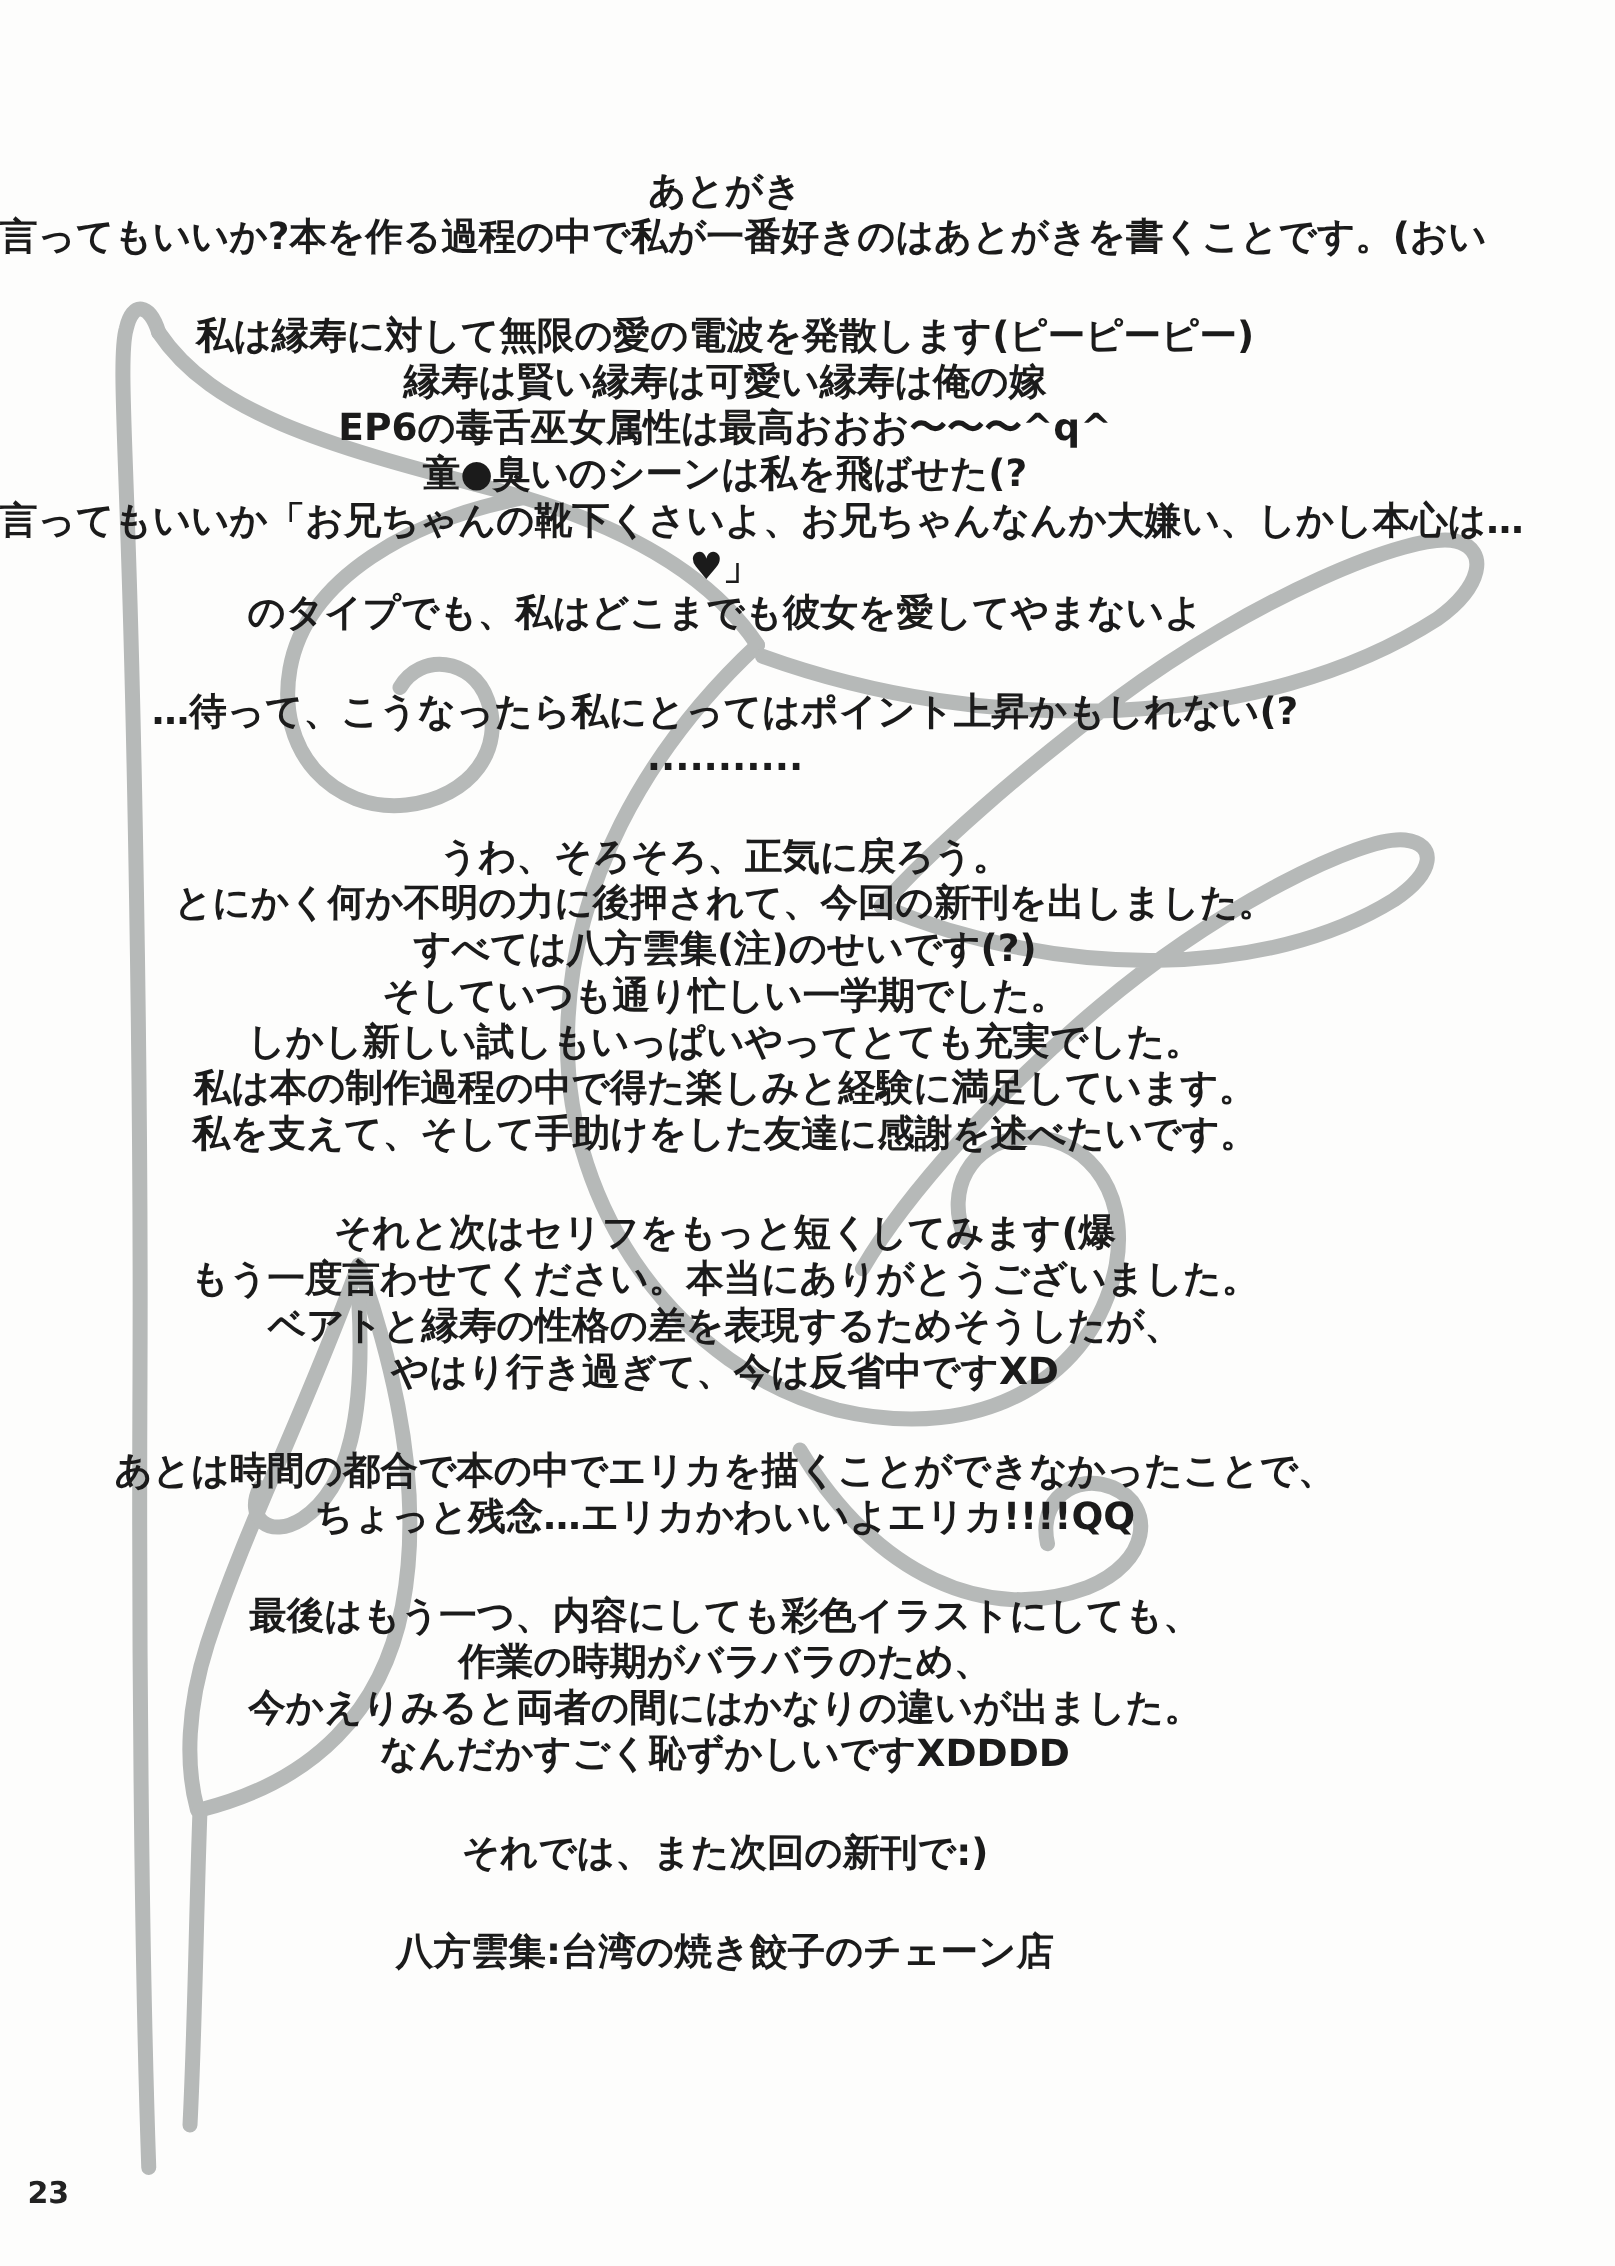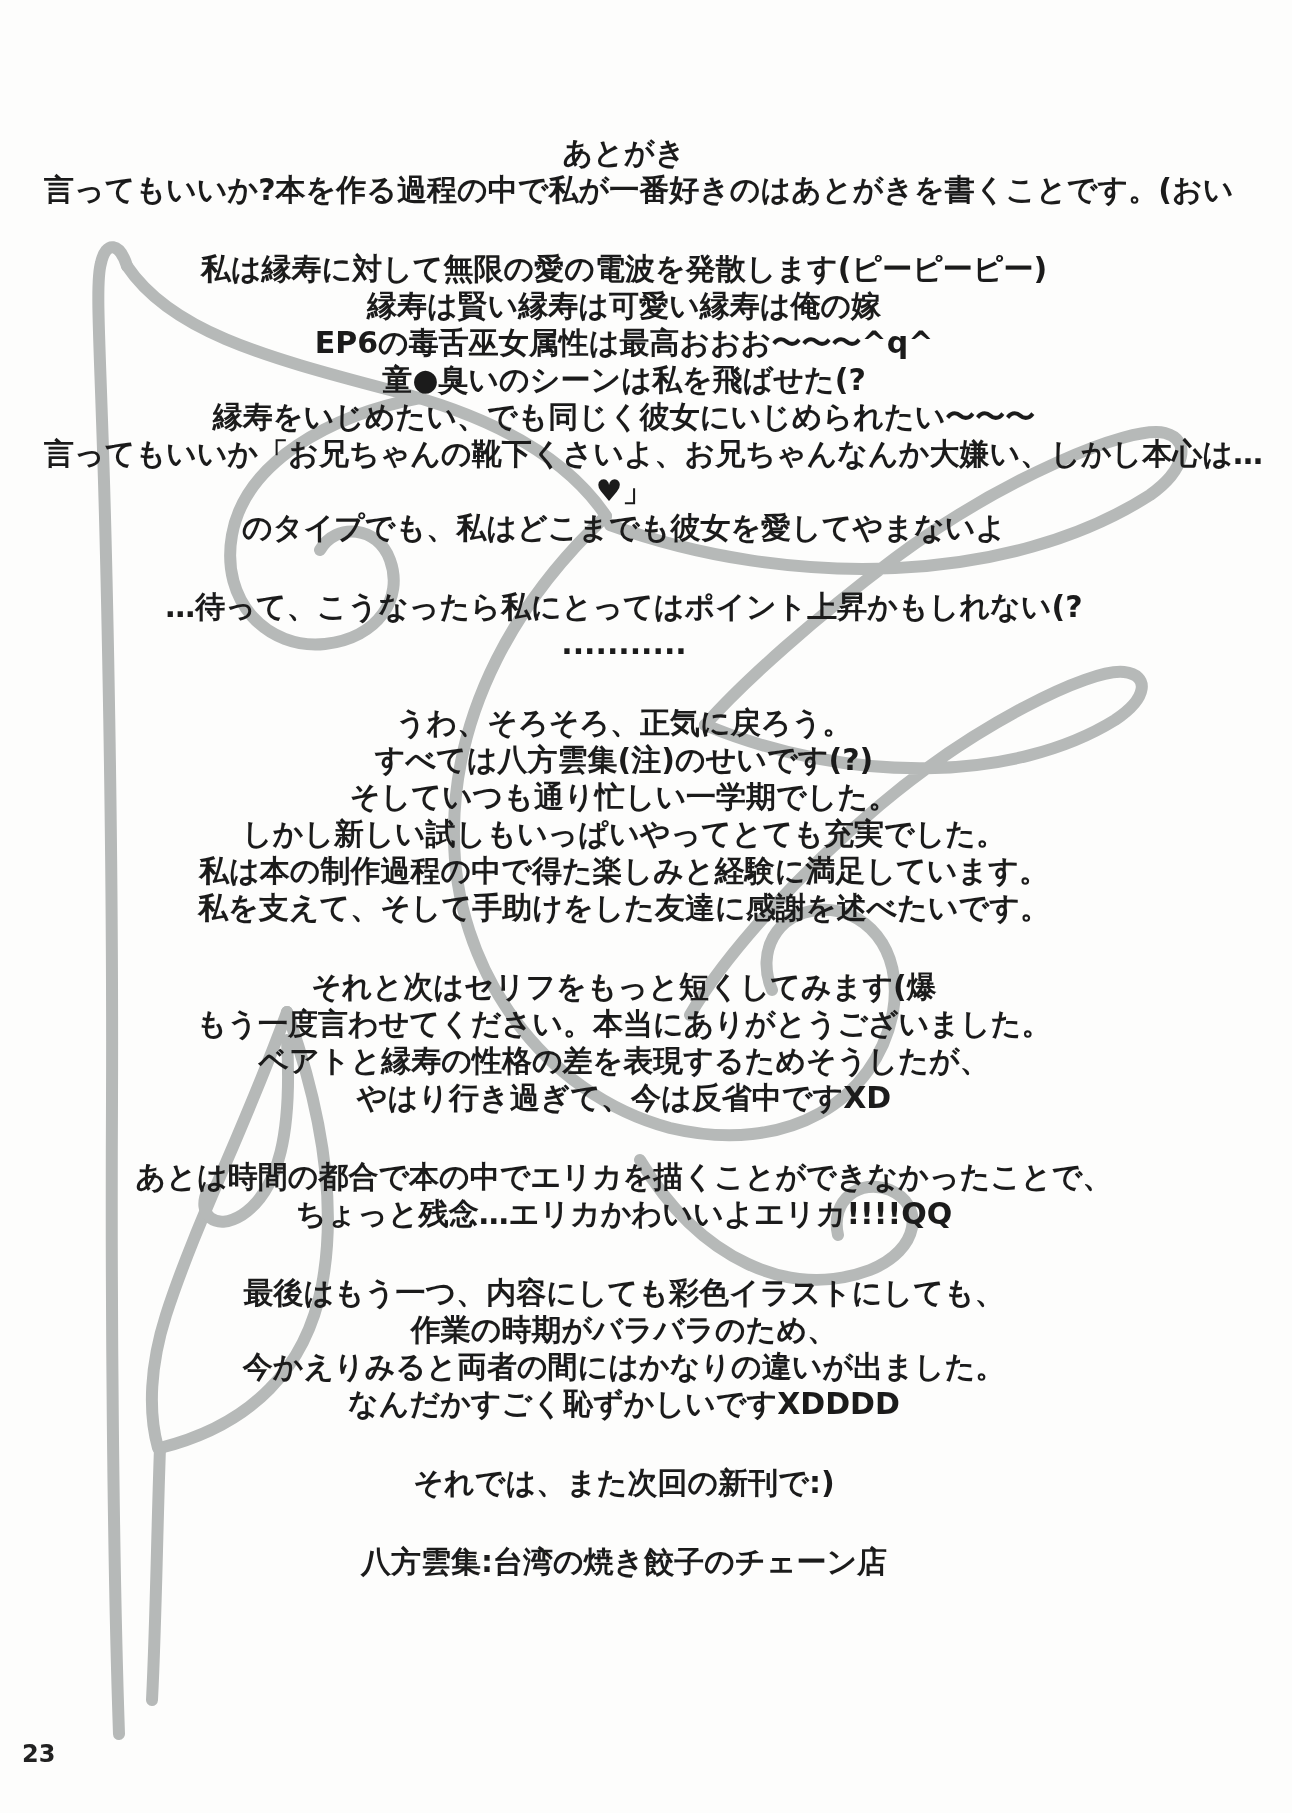--- a/index.html
+++ b/index.html
@@ -30,21 +30,20 @@
     position: absolute;
     left: 0; top: 0;
     width: 1160px;
     padding-top: 134px;
     text-align: center;
     color: #1b1b1b;
     font-size: 30px;
     line-height: 37px;
     font-weight: 600;
     z-index: 2;
-    padding-left: 44px;
   }
   .line { white-space: nowrap; }
   .line.para { margin-top: 42px; }
   .page-number {
     position: absolute;
     left: 22px; top: 1742px;
     font-size: 24px;
     line-height: 24px;
     color: #222222;
     font-weight: 600;
@@ -82,27 +81,27 @@
     <path d="M 160 1448 C 157 1530 156 1620 152 1700"></path>
   </svg>
 
   <div class="text-block">
     <div class="line">あとがき</div>
     <div class="line">言ってもいいか?本を作る過程の中で私が一番好きのはあとがきを書くことです。(おい</div>
     <div class="line para">私は縁寿に対して無限の愛の電波を発散します(ピーピーピー)</div>
     <div class="line">縁寿は賢い縁寿は可愛い縁寿は俺の嫁</div>
     <div class="line">EP6の毒舌巫女属性は最高おおお〜〜〜^q^</div>
     <div class="line">童●臭いのシーンは私を飛ばせた(?</div>
-    <div class="line">縁寿をいじめたい、でも同じく彼女にいじめられたい〜〜〜</div>
     <div class="line">言ってもいいか「お兄ちゃんの靴下くさいよ、お兄ちゃんなんか大嫌い、しかし本心は…</div>
     <div class="line">♥」</div>
     <div class="line">のタイプでも、私はどこまでも彼女を愛してやまないよ</div>
     <div class="line para">…待って、こうなったら私にとってはポイント上昇かもしれない(?</div>
     <div class="line">...........</div>
     <div class="line para">うわ、そろそろ、正気に戻ろう。</div>
+    <div class="line">とにかく何か不明の力に後押されて、今回の新刊を出しました。</div>
     <div class="line">すべては八方雲集(注)のせいです(?)</div>
     <div class="line">そしていつも通り忙しい一学期でした。</div>
     <div class="line">しかし新しい試しもいっぱいやってとても充実でした。</div>
     <div class="line">私は本の制作過程の中で得た楽しみと経験に満足しています。</div>
     <div class="line">私を支えて、そして手助けをした友達に感謝を述べたいです。</div>
     <div class="line para">それと次はセリフをもっと短くしてみます(爆</div>
     <div class="line">もう一度言わせてください。本当にありがとうございました。</div>
     <div class="line">ベアトと縁寿の性格の差を表現するためそうしたが、</div>
     <div class="line">やはり行き過ぎて、今は反省中ですXD</div>
     <div class="line para">あとは時間の都合で本の中でエリカを描くことができなかったことで、</div>

